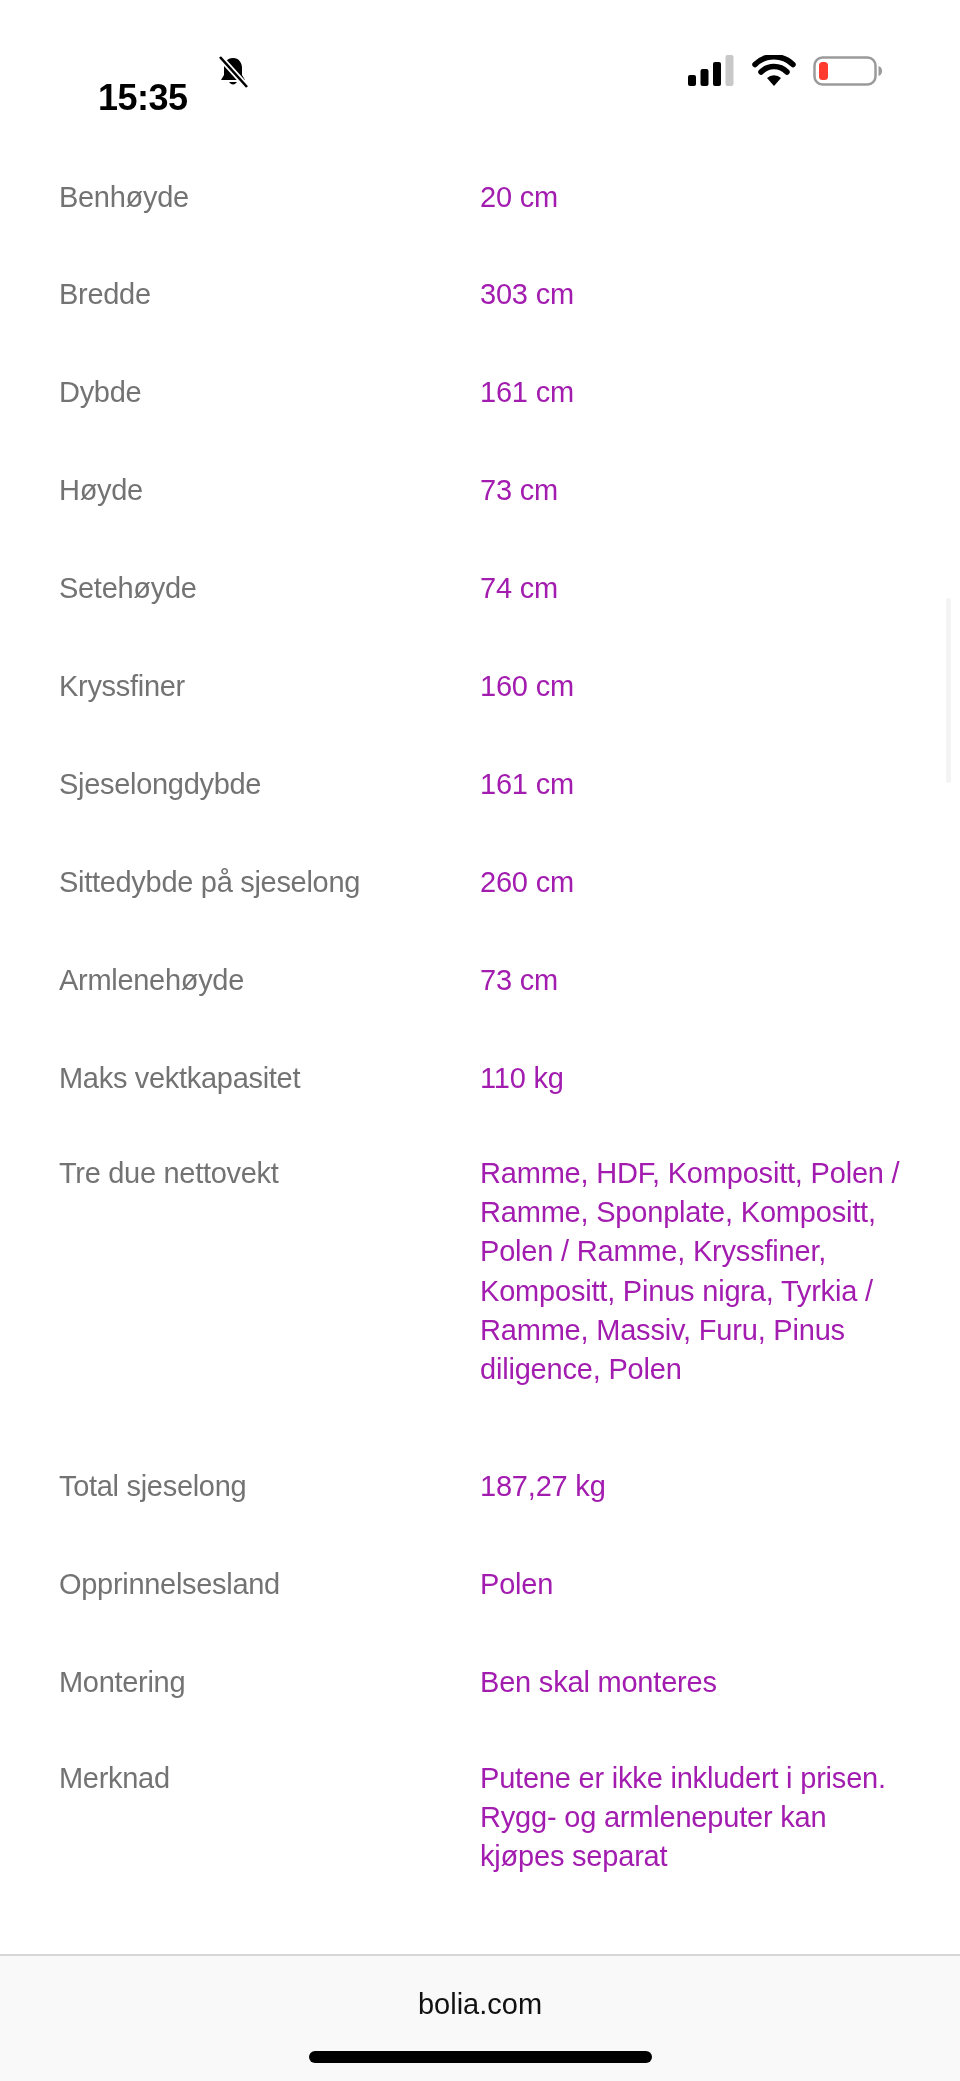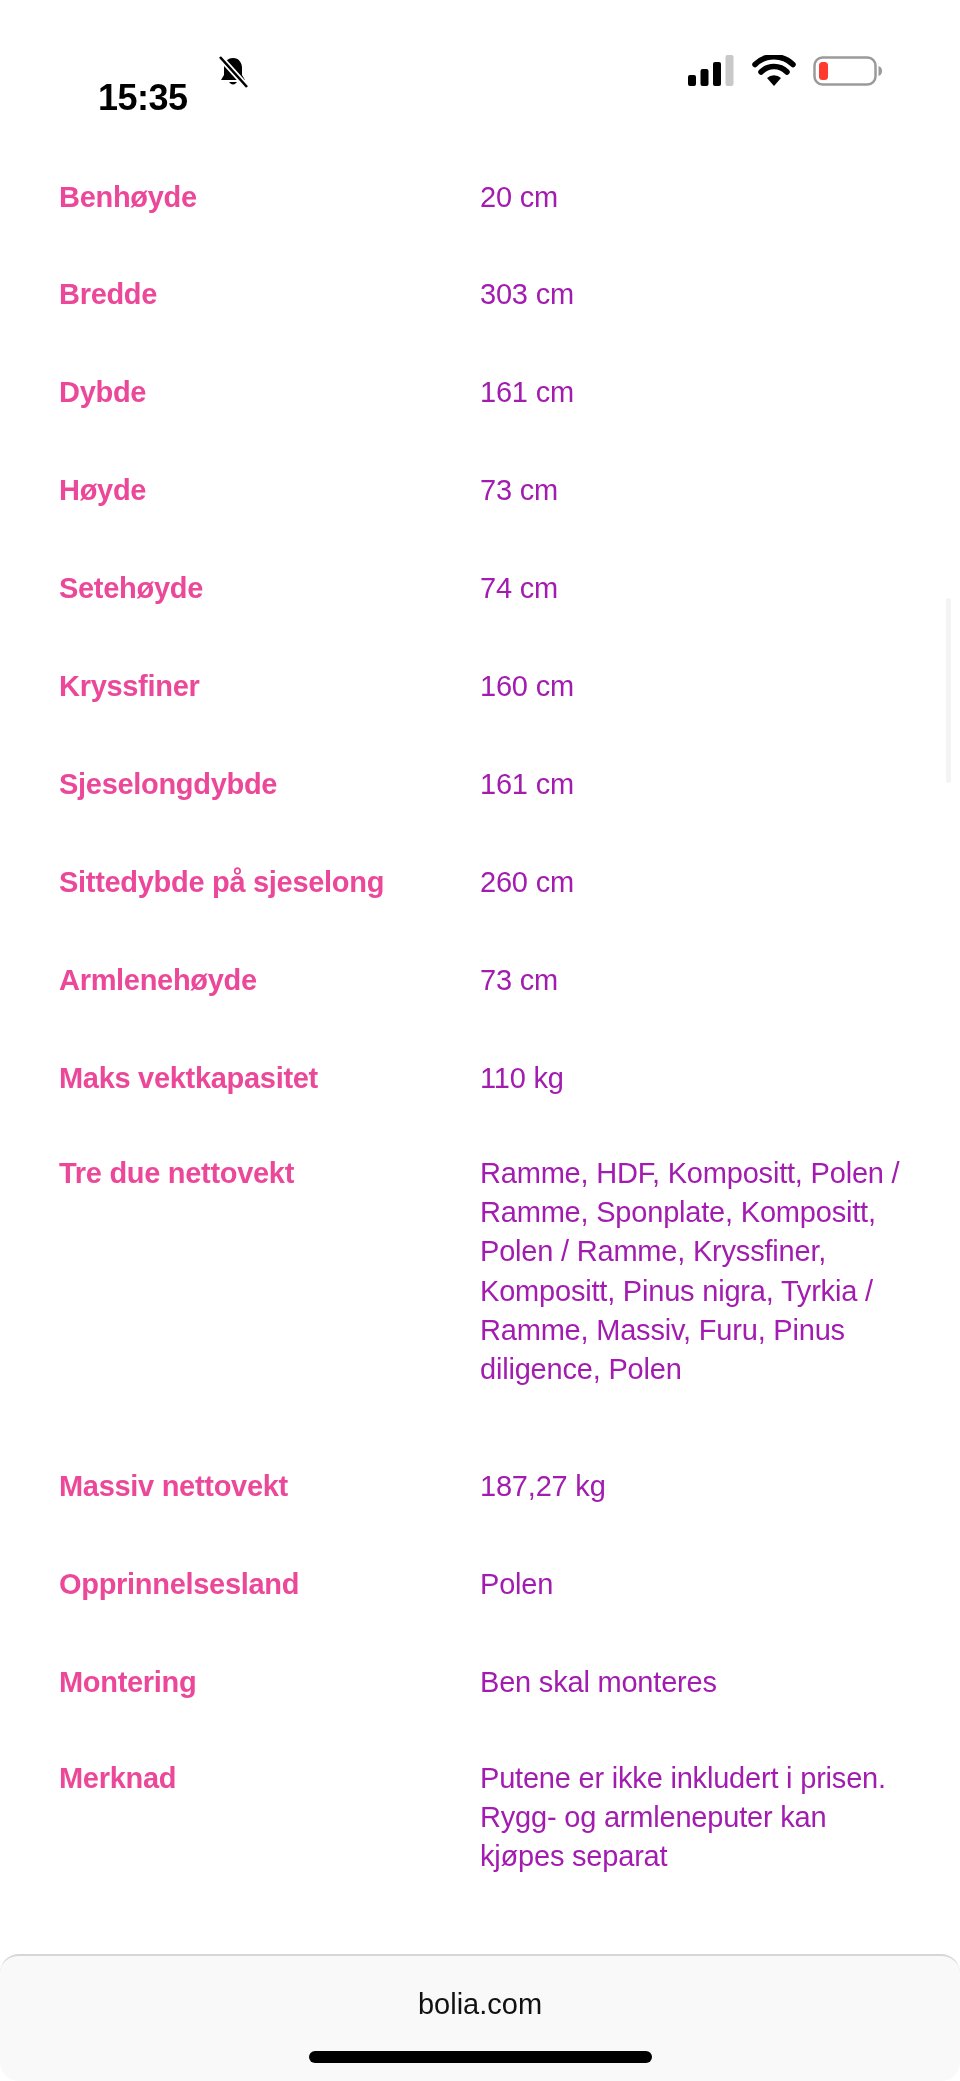--- a/index.html
+++ b/index.html
@@ -10,28 +10,28 @@
   .status-bar { position: absolute; left: 0; top: 0; width: 960px; height: 120px; }
   .status-time { position: absolute; left: 98px; top: 48px; font-size: 36px; font-weight: 700; letter-spacing: -0.5px; color: #000; line-height: 44px; margin-top: 28px; }
   .bell-icon { position: absolute; left: 216px; top: 54px; width: 34px; height: 36px; }
   .signal-icon { position: absolute; left: 688px; top: 55px; width: 48px; height: 31px; }
   .wifi-icon { position: absolute; left: 752px; top: 55px; width: 44px; height: 32px; }
   .battery-icon { position: absolute; left: 813px; top: 56px; width: 70px; height: 30px; }
 
   
   .specs { position: absolute; left: 0; top: 0; width: 960px; }
   .spec-row { position: absolute; left: 0; width: 960px; }
-  .spec-label { position: absolute; left: 59px; top: 0; width: 400px; font-size: 29px; font-weight: 700; line-height: 39px; color: #ec4899; letter-spacing: -0.3px; }
+  .spec-label { position: absolute; left: 59px; top: 0; width: 400px; font-size: 29px; font-weight: 400; line-height: 39px; color: #737373; letter-spacing: -0.3px; }
   .spec-value { position: absolute; left: 480px; top: 0; width: 420px; font-size: 29px; font-weight: 400; line-height: 39.2px; color: #a21caf; letter-spacing: -0.2px; }
 
   
   .scrollbar { position: absolute; left: 946px; top: 598px; width: 5px; height: 185px; background: #f4f4f4; border-radius: 3px; }
 
   
-  .bottom-bar { position: absolute; left: 0; top: 1954px; width: 960px; height: 127px; background: #f9f9f9; border-top: 2px solid #d6d6d6; border-radius: 19px; }
+  .bottom-bar { position: absolute; left: 0; top: 1954px; width: 960px; height: 127px; background: #f9f9f9; border-top: 2px solid #d6d6d6; }
   .url-label { position: absolute; left: 0; top: 28px; width: 960px; text-align: center; font-size: 29px; color: #111; line-height: 40px; }
   .home-indicator { position: absolute; left: 309px; top: 95px; width: 343px; height: 12px; background: #000; border-radius: 6px; }
 </style>
 </head>
 <body>
 
 <div class="status-bar">
   <div class="status-time">15:35</div>
   <svg class="bell-icon" viewBox="0 0 34 36">
     <path d="M17 4 C11 4 8 9 8 14 L8 21 L5 26 L29 26 L26 21 L26 14 C26 9 23 4 17 4 Z" fill="#000"></path>
@@ -96,21 +96,21 @@
   </div>
   <div class="spec-row" style="top:1059px">
     <div class="spec-label">Maks vektkapasitet</div>
     <div class="spec-value">110 kg</div>
   </div>
   <div class="spec-row" style="top:1154px">
     <div class="spec-label">Tre due nettovekt</div>
     <div class="spec-value">Ramme, HDF, Kompositt, Polen / Ramme, Sponplate, Kompositt, Polen / Ramme, Kryssfiner, Kompositt, Pinus nigra, Tyrkia / Ramme, Massiv, Furu, Pinus diligence, Polen</div>
   </div>
   <div class="spec-row" style="top:1467px">
-    <div class="spec-label">Massiv nettovekt</div>
+    <div class="spec-label">Total sjeselong</div>
     <div class="spec-value">187,27 kg</div>
   </div>
   <div class="spec-row" style="top:1565px">
     <div class="spec-label">Opprinnelsesland</div>
     <div class="spec-value">Polen</div>
   </div>
   <div class="spec-row" style="top:1663px">
     <div class="spec-label">Montering</div>
     <div class="spec-value">Ben skal monteres</div>
   </div>

